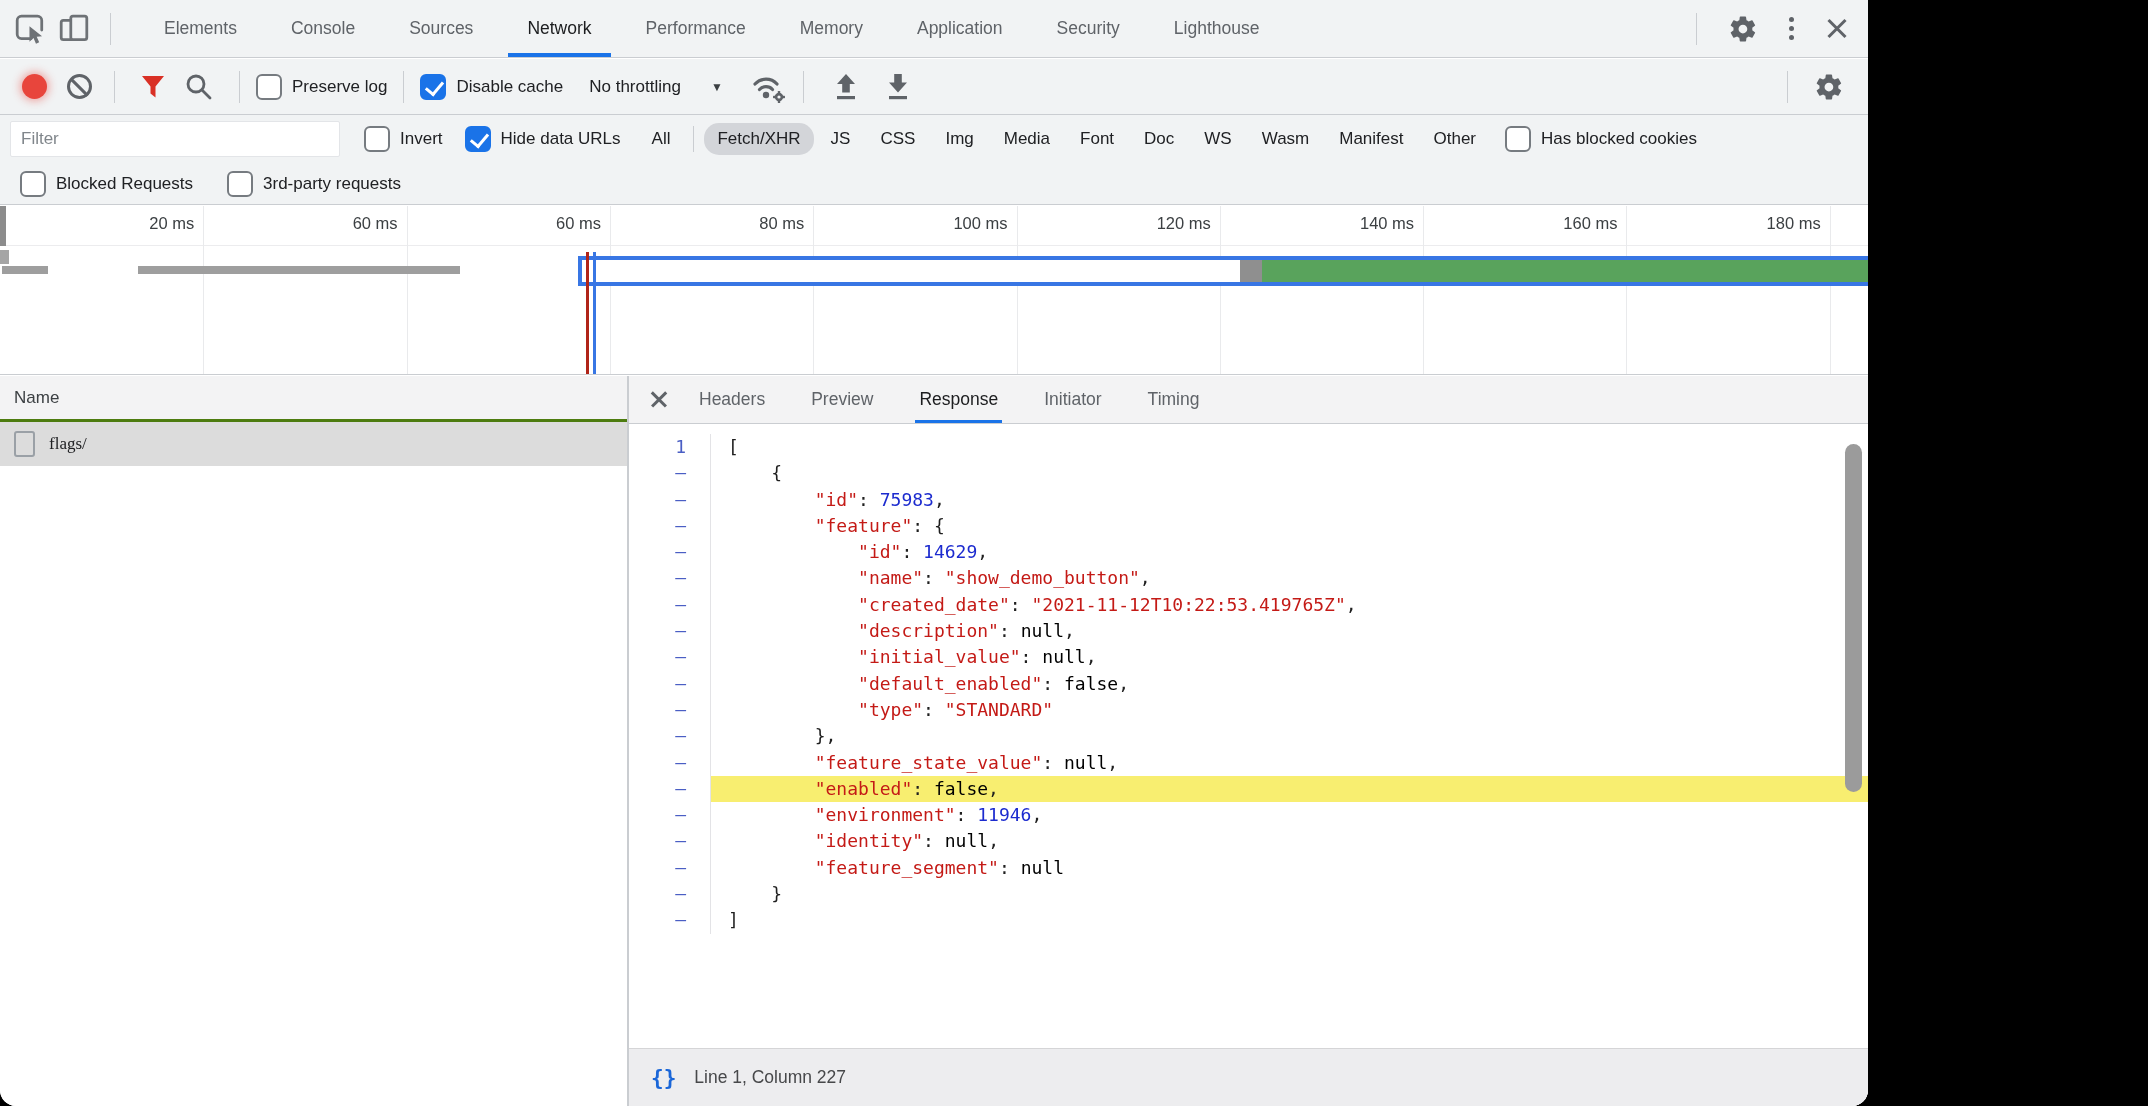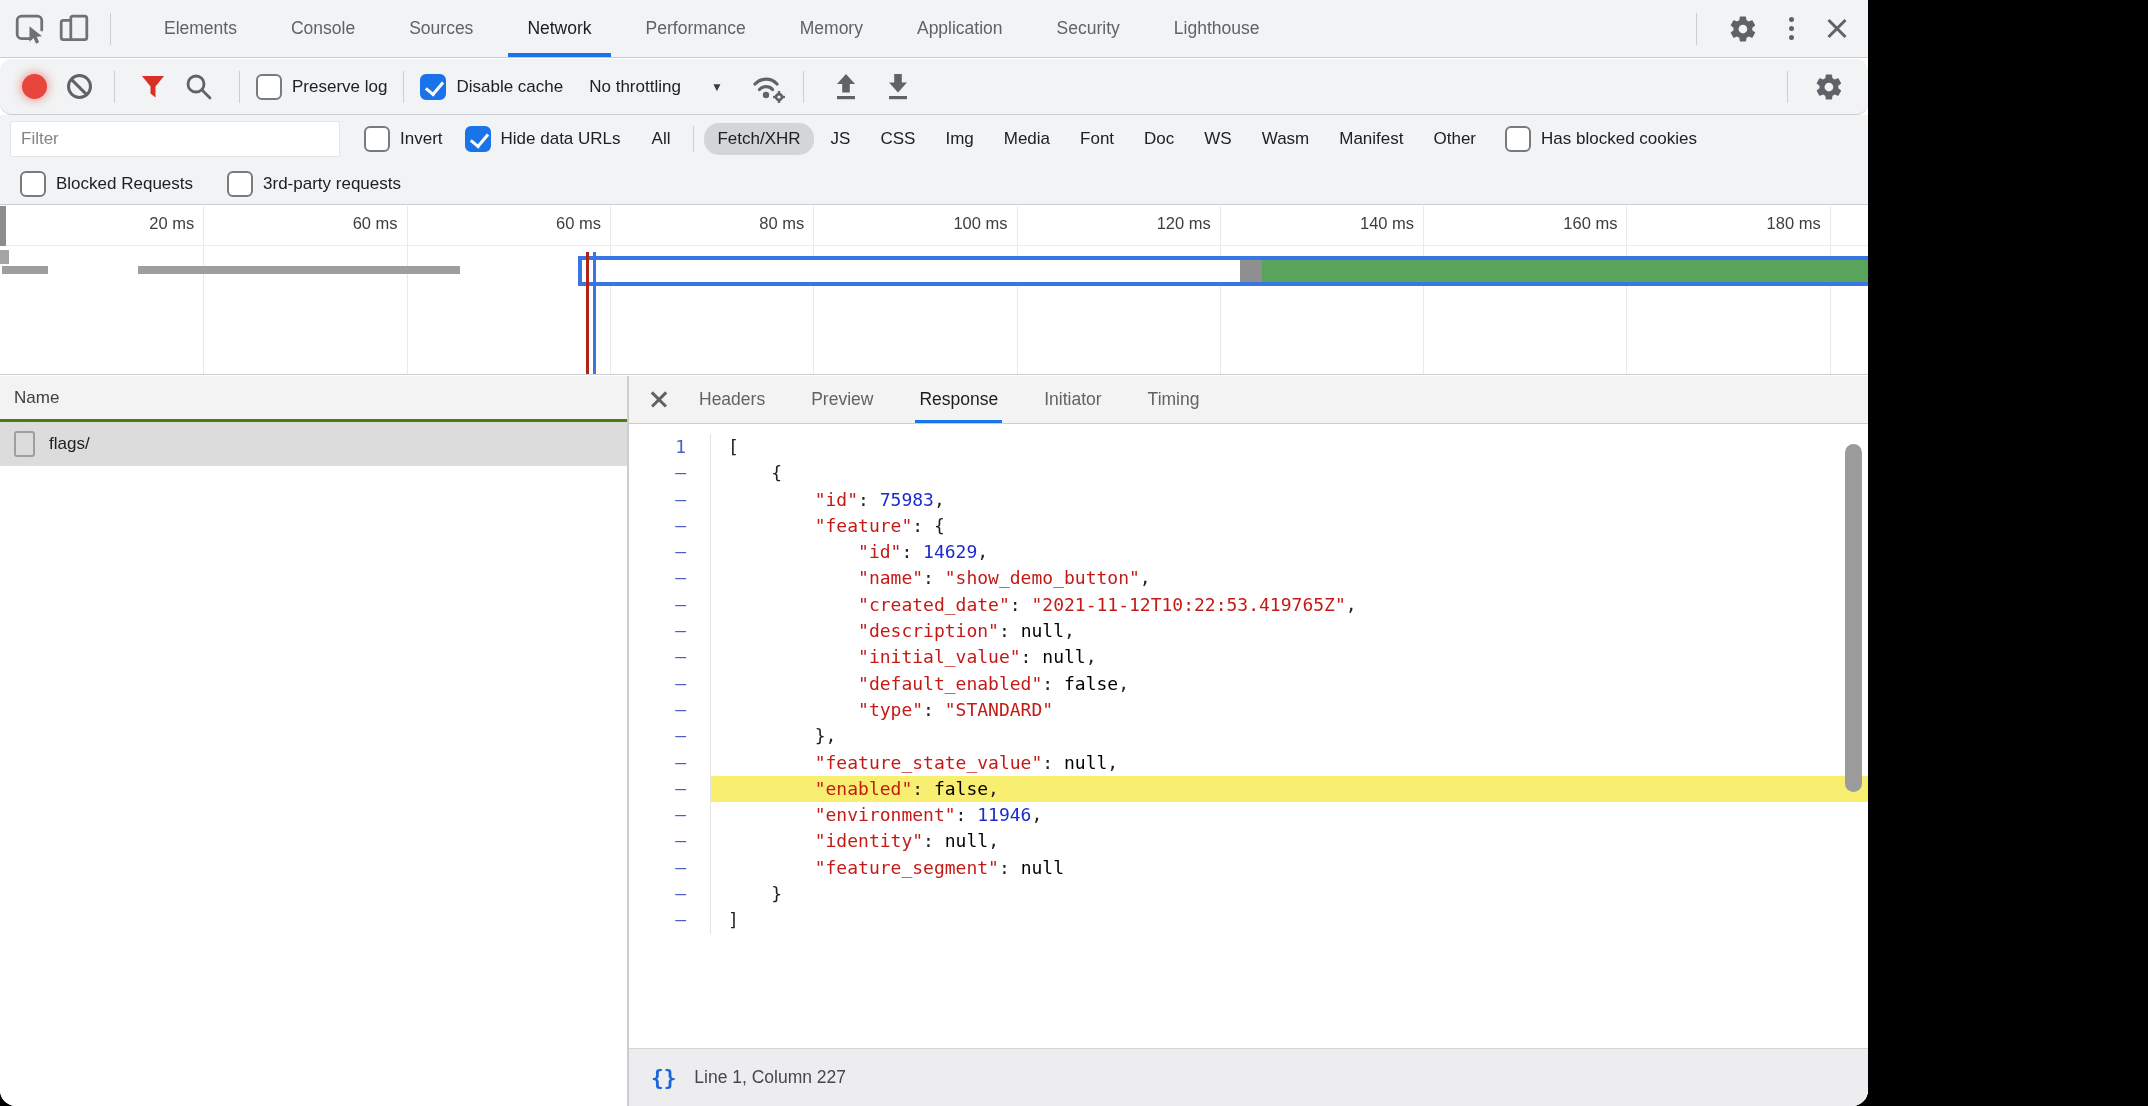--- a/index.html
+++ b/index.html
@@ -24,21 +24,21 @@
   .tab.active{color:#1c1d1f;}
   .tab.active::after{content:"";position:absolute;left:8px;right:8px;bottom:0;height:4px;background:#1a73e8;}
   .tabbar-right{margin-left:auto;display:flex;align-items:center;gap:14px;padding-right:18px;height:100%;}
   .kebab{display:flex;flex-direction:column;gap:4px;padding:6px 10px;}
   .kebab i{width:5px;height:5px;border-radius:50%;background:#5f6368;}
   .xbtn{position:relative;width:26px;height:26px;}
   .xbtn::before,.xbtn::after{content:"";position:absolute;left:1px;top:11.5px;width:24px;height:3px;background:#5f6368;}
   .xbtn::before{transform:rotate(45deg);} .xbtn::after{transform:rotate(-45deg);}
 
   
-  .nettoolbar{position:absolute;left:0;top:59px;width:100%;height:56px;background:#f1f3f4;border-bottom:1px solid #cacdd1;display:flex;align-items:center;gap:0;padding:0 14px;border-radius:12px;}
+  .nettoolbar{position:absolute;left:0;top:59px;width:100%;height:56px;background:#f1f3f4;border-bottom:1px solid #cacdd1;display:flex;align-items:center;gap:0;padding:0 14px;}
   .nettoolbar .vdiv{height:32px;margin:0 16px;}
   .rec{width:25px;height:25px;border-radius:50%;background:#e8453c;box-shadow:0 0 9px 2px rgba(232,69,60,.45);margin:0 14px 0 8px;flex:none;}
   .clear-ic{width:25px;height:25px;border:3px solid #5f6368;border-radius:50%;position:relative;flex:none;margin:0 6px;}
   .clear-ic::after{content:"";position:absolute;left:-2px;top:8.5px;width:23px;height:3px;background:#5f6368;transform:rotate(45deg);}
   .chk-group{display:flex;align-items:center;}
   .throt{display:flex;align-items:center;margin-left:26px;font-size:17px;color:#202124;}
   .throt .caret{margin-left:30px;font-size:12px;color:#3c4043;}
   .arrow-ic{margin:0 12px;}
 
   
@@ -69,21 +69,21 @@
   .selbar .seg-dl{flex:1;background:#59a35c;}
   .selbar .seg-cap{width:22px;background:#7fb1ea;flex:none;}
   .vline-red{position:absolute;left:586px;top:46px;width:3px;bottom:0;background:#b02418;}
   .vline-blue{position:absolute;left:593px;top:46px;width:3px;bottom:0;background:#3876e4;}
 
   
   .main{position:absolute;left:0;top:376px;width:100%;bottom:0;display:flex;}
   .left-pane{width:629px;flex:none;position:relative;border-right:2px solid #cacdd1;background:#fff;}
   .name-header{height:46px;background:#f3f3f4;border-bottom:3px solid #4d7c0f;display:flex;align-items:center;padding:0 14px;font-size:17px;color:#3c4043;}
   .req-row{height:44px;display:flex;align-items:center;padding:0 14px;font-size:17px;color:#202124;}
-  .req-row.selected{background:#dcdcdc;}
+  .req-row.selected{background:#dcdcdc;font-family:Liberation Serif, serif;}
   .doc-ic{width:21px;height:26px;border:2px solid #9aa0a6;border-radius:3px;background:transparent;flex:none;margin-right:14px;}
   .left-status{position:absolute;left:0;right:0;bottom:0;height:48px;background:#f3f3f4;border-top:1px solid #cacdd1;display:flex;align-items:center;overflow:hidden;}
   .left-status .item{padding:0 22px;font-size:17px;color:#47484a;white-space:nowrap;}
   .left-status .vdiv{height:28px;}
 
   
   .right-pane{flex:1;position:relative;background:#fff;}
   .detail-tabs{height:48px;background:#f3f3f4;border-bottom:1px solid #cacdd1;display:flex;align-items:stretch;padding-left:20px;}
   .dclose{align-self:center;position:relative;width:20px;height:20px;margin-right:26px;flex:none;}
   .dclose::before,.dclose::after{content:"";position:absolute;left:0;top:8.5px;width:20px;height:2.6px;background:#5f6368;}

